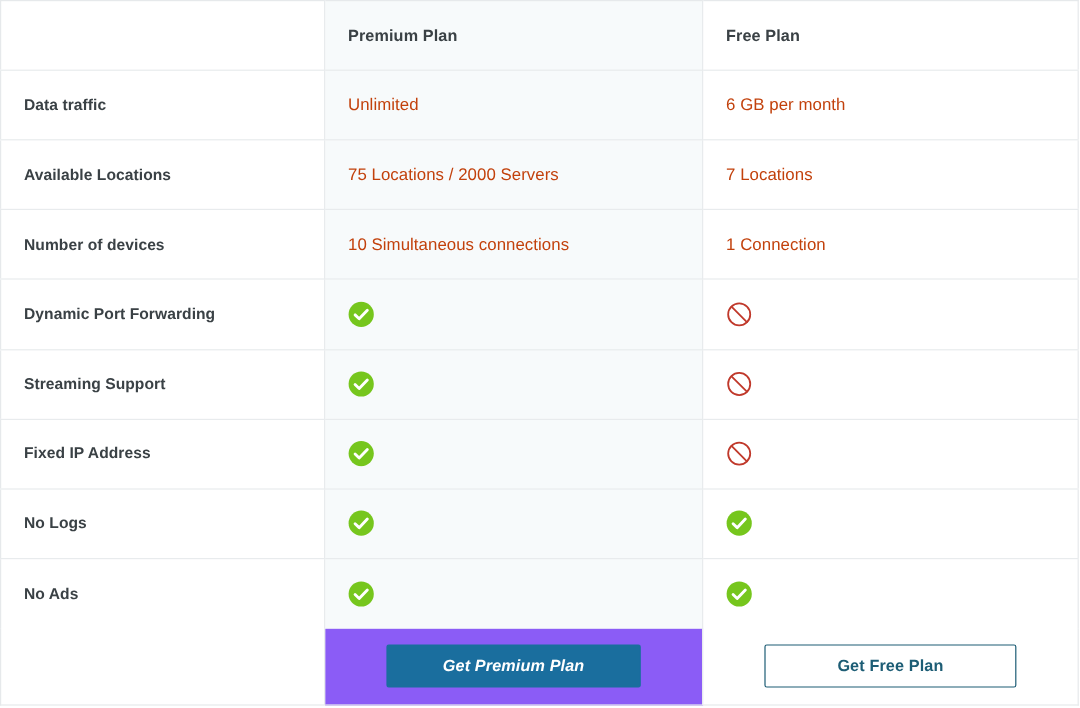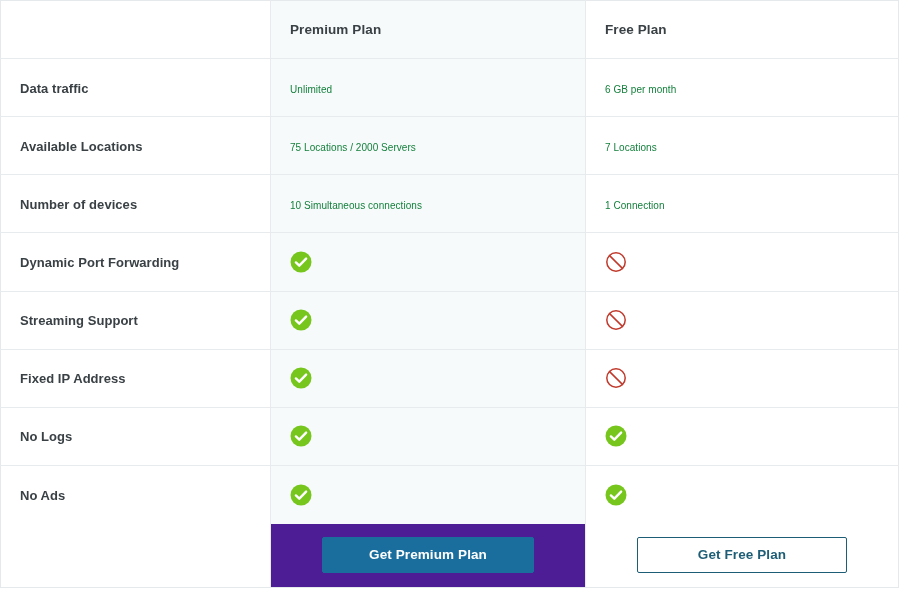--- a/index.html
+++ b/index.html
@@ -65,44 +65,45 @@
     height: 58px;
   }
   .feature-label {
     font-size: 13px;
     font-weight: bold;
     color: #3a4145;
     letter-spacing: 0.05px;
     white-space: nowrap;
   }
   .feature-value {
-    font-size: 10px;
+    font-size: 14px;
     font-weight: normal;
-    color: #15803d;
+    color: #c2410c;
     letter-spacing: 0.05px;
     white-space: nowrap;
   }
 
   
   .icon-wrap {
     display: block;
     line-height: 0;
   }
   .icon-yes { width: 22px; height: 22px; display: block; }
   .icon-no  { width: 22px; height: 22px; display: block; }
 
   
   .row-cta td {
     height: 64px;
     padding: 0;
     text-align: center;
   }
   .cta-blank { background: #ffffff; }
   .cta-cell-premium {
-    background: #4c1d95;
+    background: #8b5cf6;
+    font-style: italic;
   }
   .cta-cell-free {
     background: #ffffff;
   }
 
   .btn {
     display: inline-block;
     box-sizing: border-box;
     font-family: "Liberation Sans", sans-serif;
     font-size: 13.5px;

